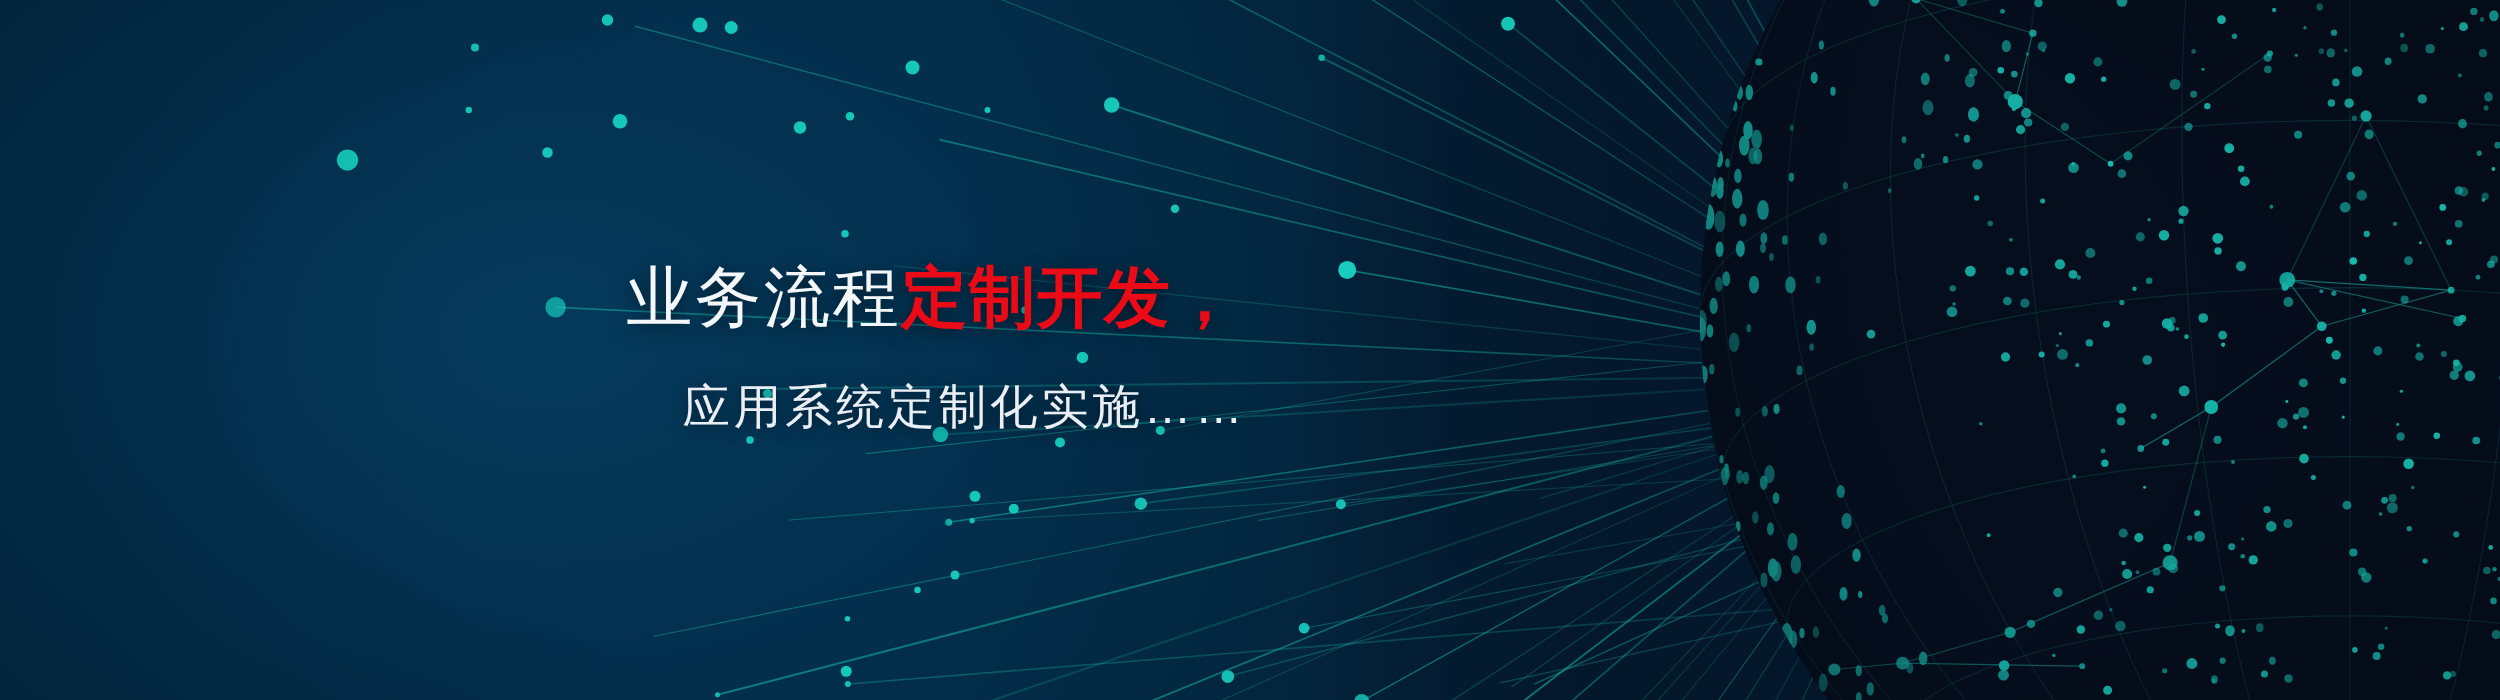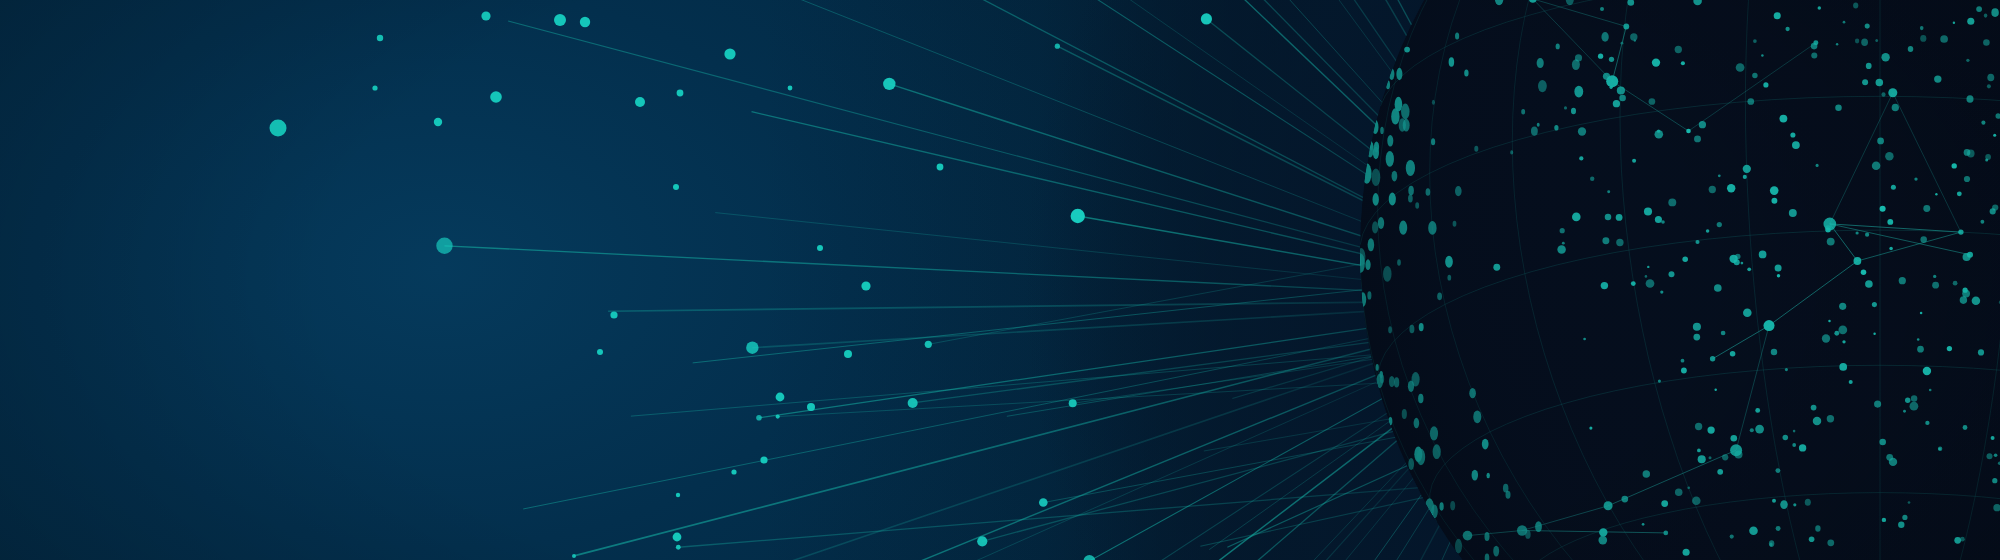--- a/index.html
+++ b/index.html
@@ -639,15 +639,19 @@
         <circle cx="866" cy="286" r="4.6" opacity="0.95"></circle>
         <circle cx="848" cy="354" r="4" opacity="0.95"></circle>
         <circle cx="820" cy="248" r="3" opacity="0.95"></circle>
         <circle cx="940" cy="167" r="3.4" opacity="0.95"></circle>
       </g>
   </svg>
 
   <div class="layer" id="vignette"></div>
 
   <div id="copy">
+    <div id="headline">
+      <span>业务流程</span><span class="hl">定制开发</span><span class="comma">，</span>
+    </div>
+    <div id="subline">应用系统定制化实施……</div>
   </div>
 
 </div>
 
 </body></html>

